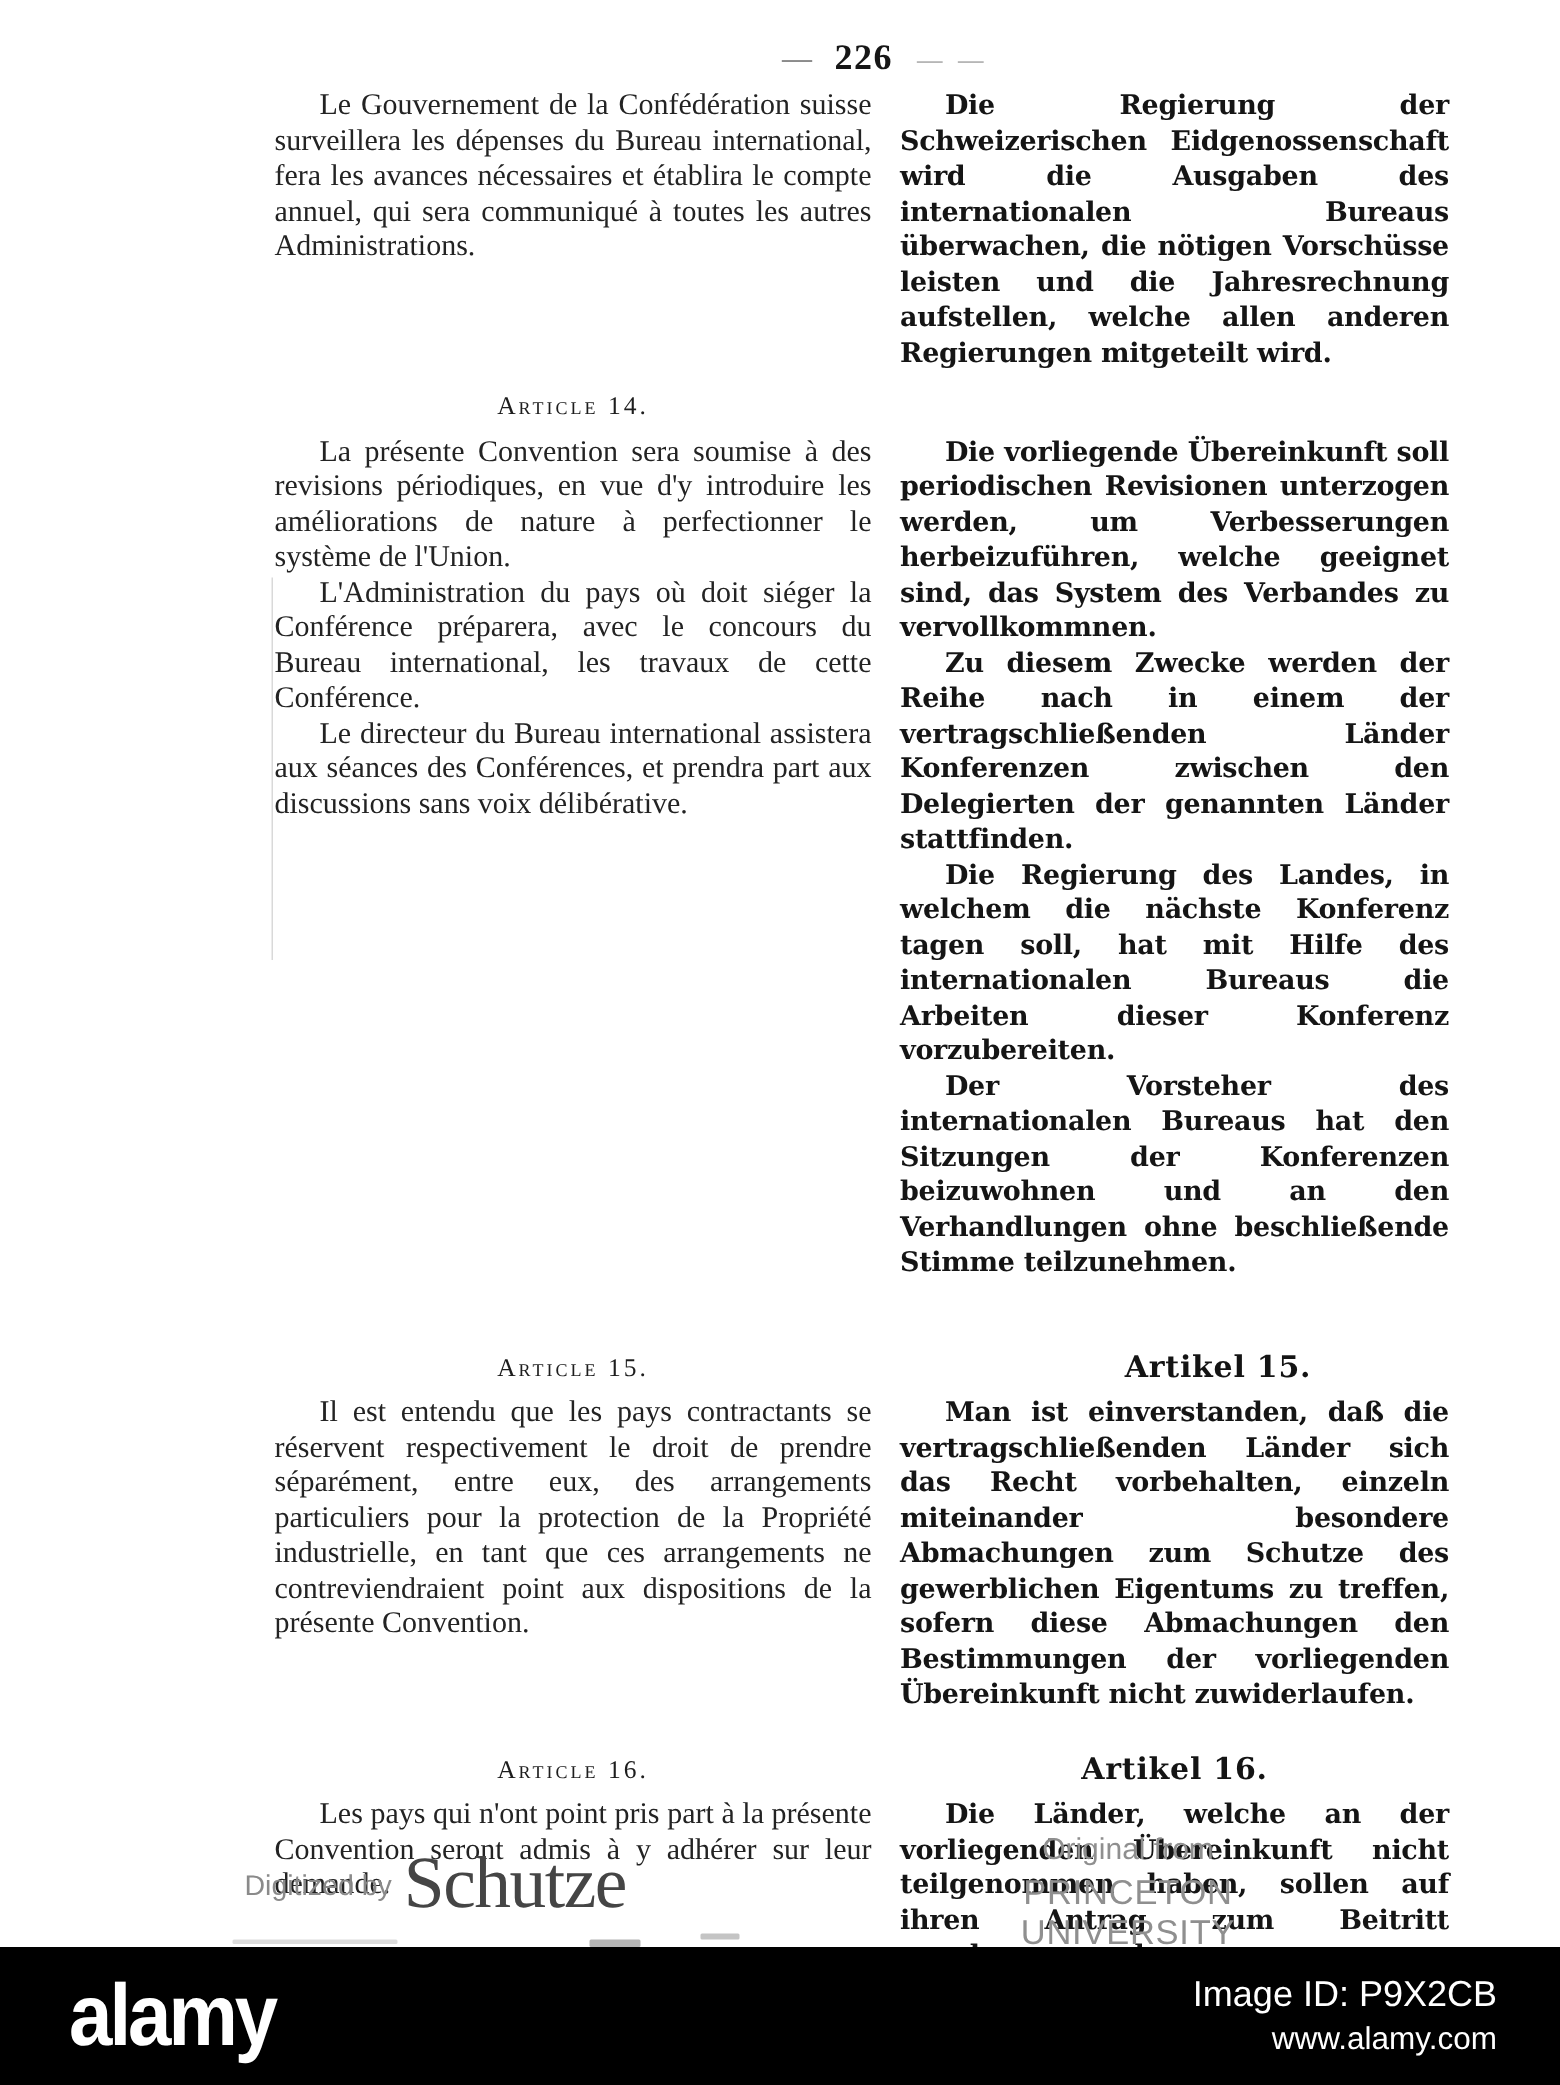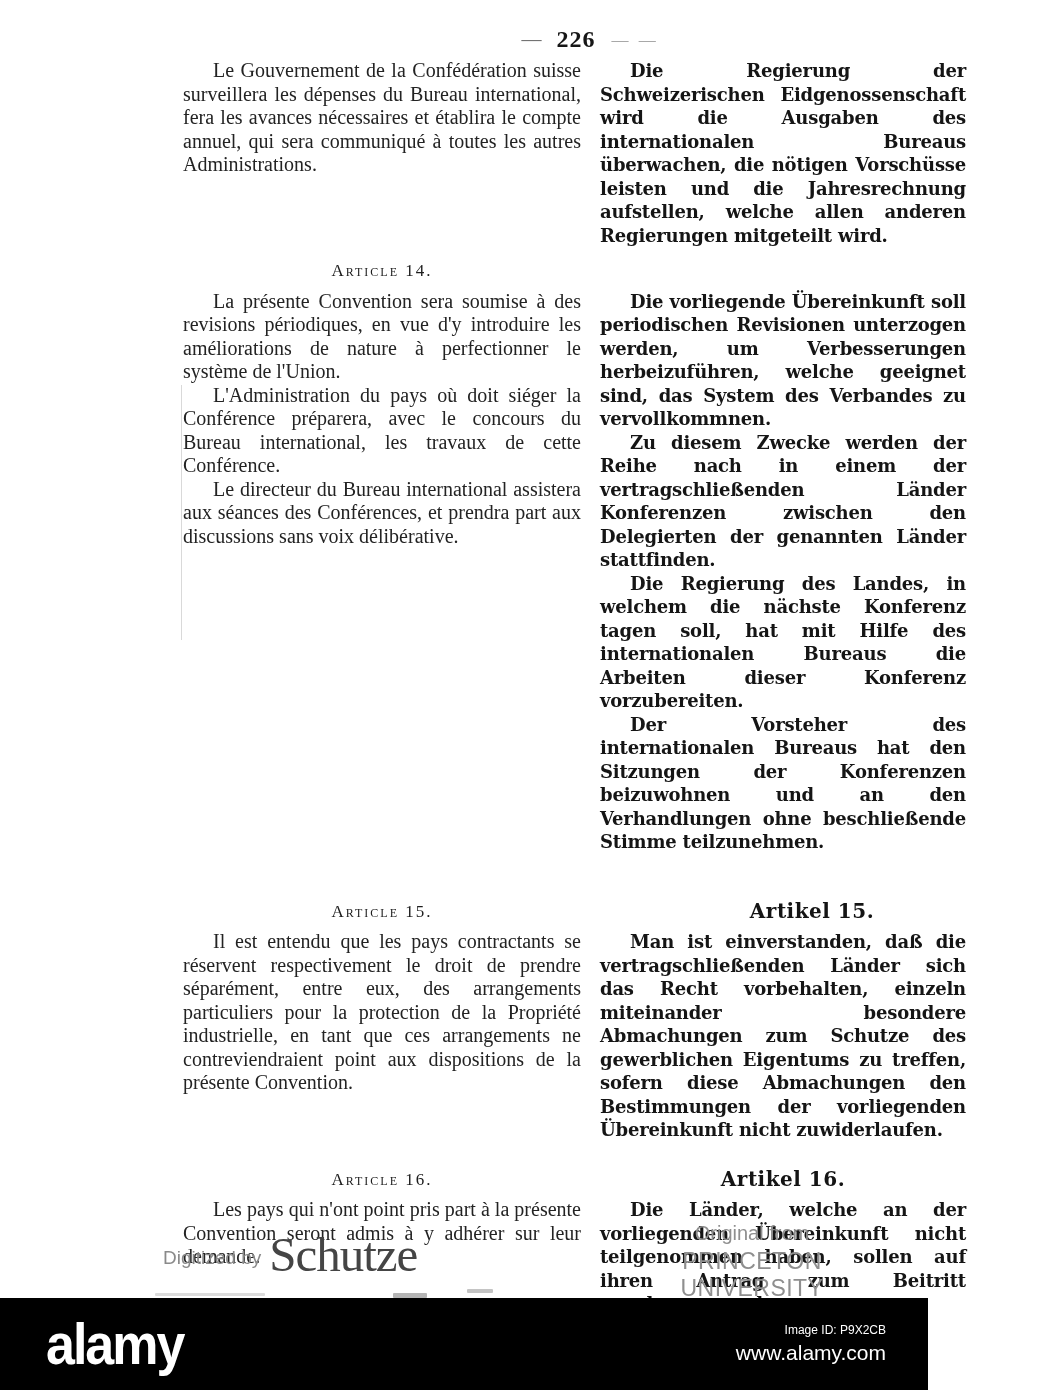--- a/index.html
+++ b/index.html
@@ -54,27 +54,27 @@
   .digitized-label { font-family:"Liberation Sans", sans-serif; font-size:19px; color:#8a8a8a;
                      padding-bottom:10px; }
   .google-logo { font-family:"Liberation Serif", serif; font-size:49px; color:#454545;
                  letter-spacing:-1px; margin-left:8px; line-height:1; }
   .original-from { position:absolute; left:612px; top:1222px; width:280px; text-align:center;
                    font-family:"Liberation Sans", sans-serif; color:#8f8f8f; }
   .original-from .line1 { font-size:20px; margin-bottom:3px; }
   .original-from .line2 { font-size:23px; letter-spacing:0.5px; }
 
   
-  .alamy-bar { position:absolute; left:0; top:1298px; width:928px; height:92px;
+  .alamy-bar { position:absolute; left:0; top:1298px; width:1040px; height:92px;
                background:#000000; display:flex; align-items:center; justify-content:space-between;
                box-sizing:border-box; padding:0 42px 0 46px; }
   .alamy-logo { font-family:"Liberation Sans", sans-serif; font-weight:bold; font-size:52px;
                 color:#ffffff; letter-spacing:-2px; transform:scaleY(1.12); transform-origin:center; }
   .alamy-right { text-align:right; font-family:"Liberation Sans", sans-serif; color:#ffffff; }
-  .alamy-right .img-id { font-size:12px; margin-bottom:4px; }
+  .alamy-right .img-id { font-size:24px; margin-bottom:4px; }
   .alamy-right .url { font-size:21px; font-weight:normal; }
 </style>
 </head>
 <body>
 
 <div class="page">
 
   <div class="pagehead">
     <span class="dash-left">—</span>
     <span class="pagenum">226</span>

